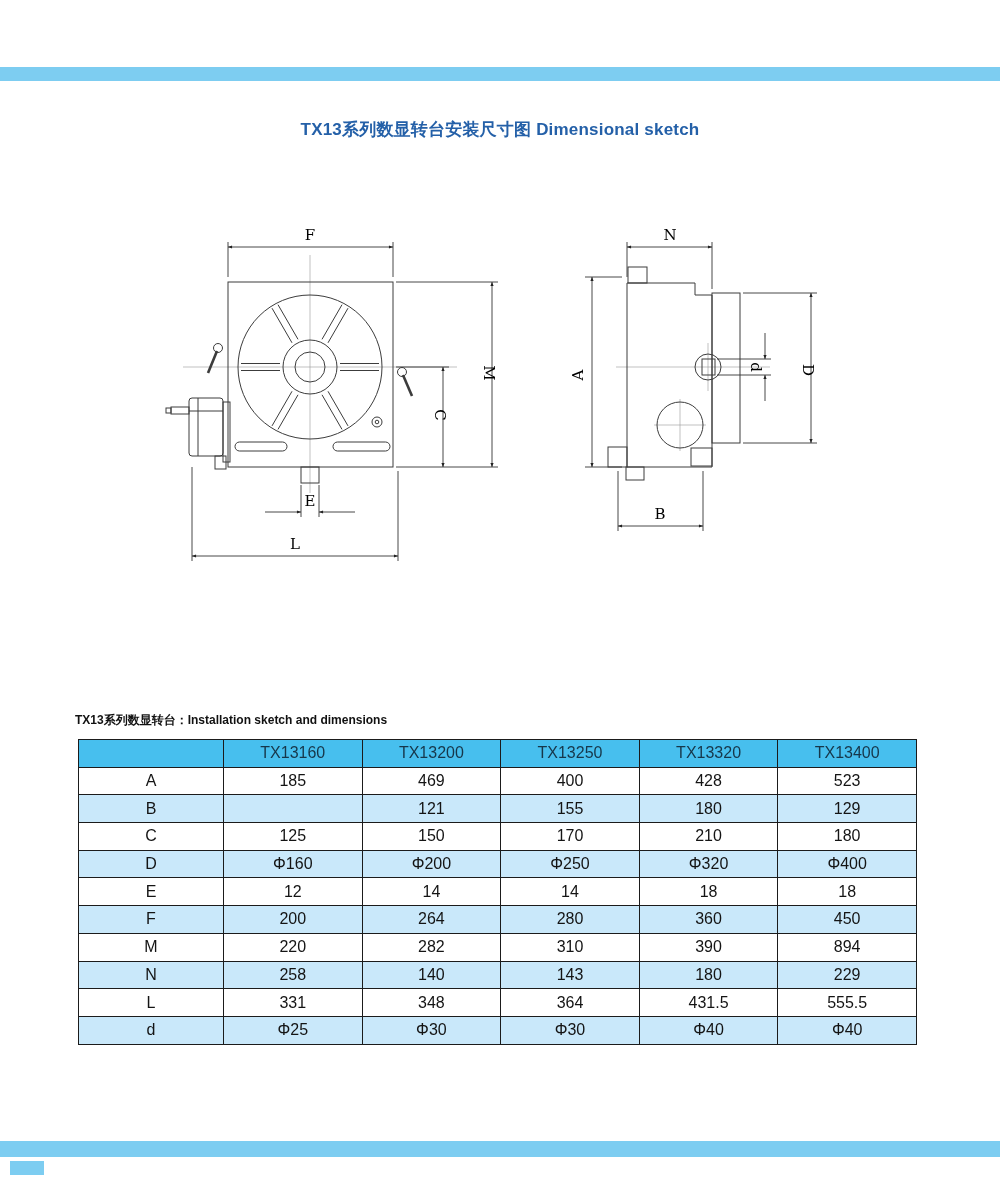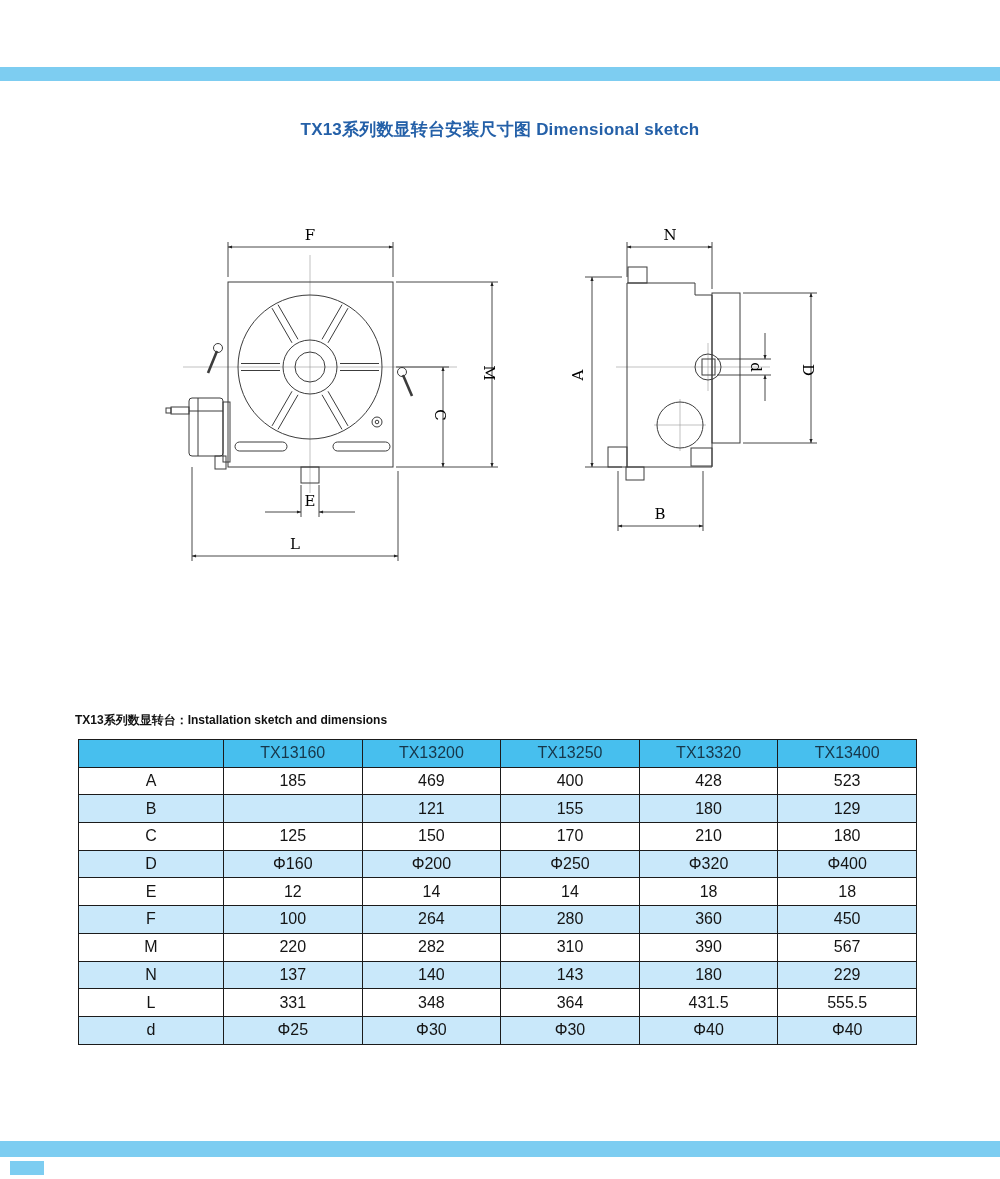--- a/index.html
+++ b/index.html
@@ -222,37 +222,37 @@
         <tr class="">
           <td>E</td>
           <td>12</td>
           <td>14</td>
           <td>14</td>
           <td>18</td>
           <td>18</td>
         </tr>
         <tr class="alt">
           <td>F</td>
-          <td>100</td>
+          <td>200</td>
           <td>264</td>
           <td>280</td>
           <td>360</td>
           <td>450</td>
         </tr>
         <tr class="">
           <td>M</td>
           <td>220</td>
           <td>282</td>
           <td>310</td>
           <td>390</td>
-          <td>567</td>
+          <td>894</td>
         </tr>
         <tr class="alt">
           <td>N</td>
-          <td>137</td>
+          <td>258</td>
           <td>140</td>
           <td>143</td>
           <td>180</td>
           <td>229</td>
         </tr>
         <tr class="">
           <td>L</td>
           <td>331</td>
           <td>348</td>
           <td>364</td>

